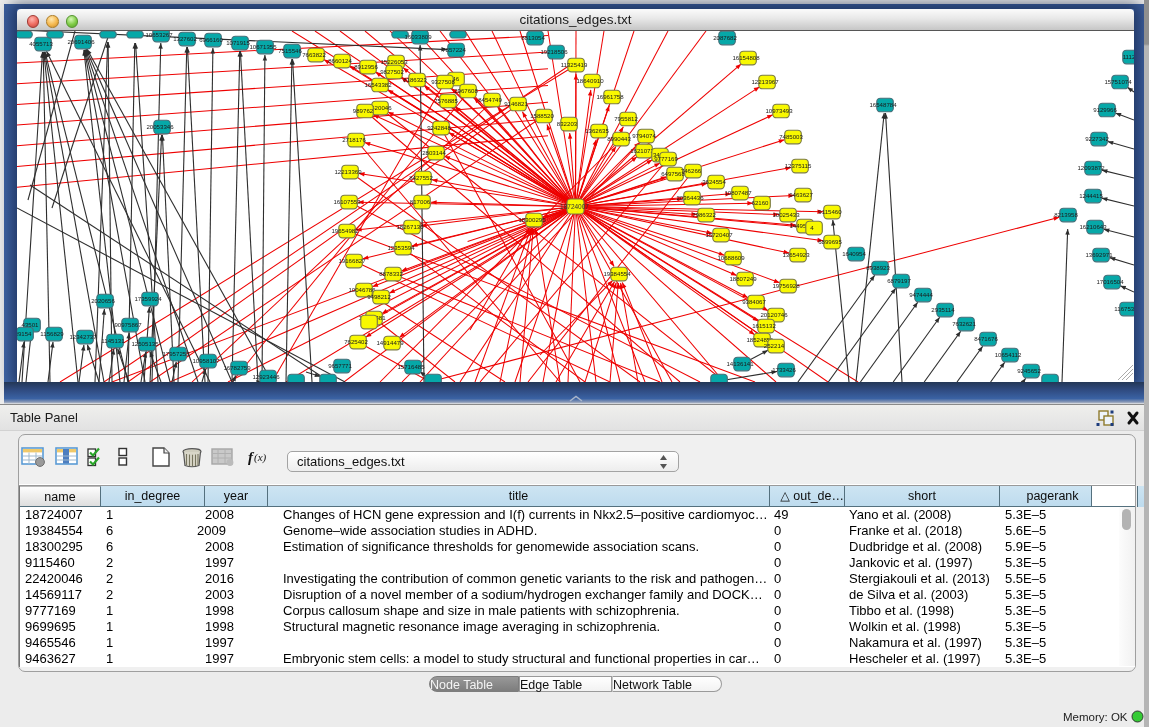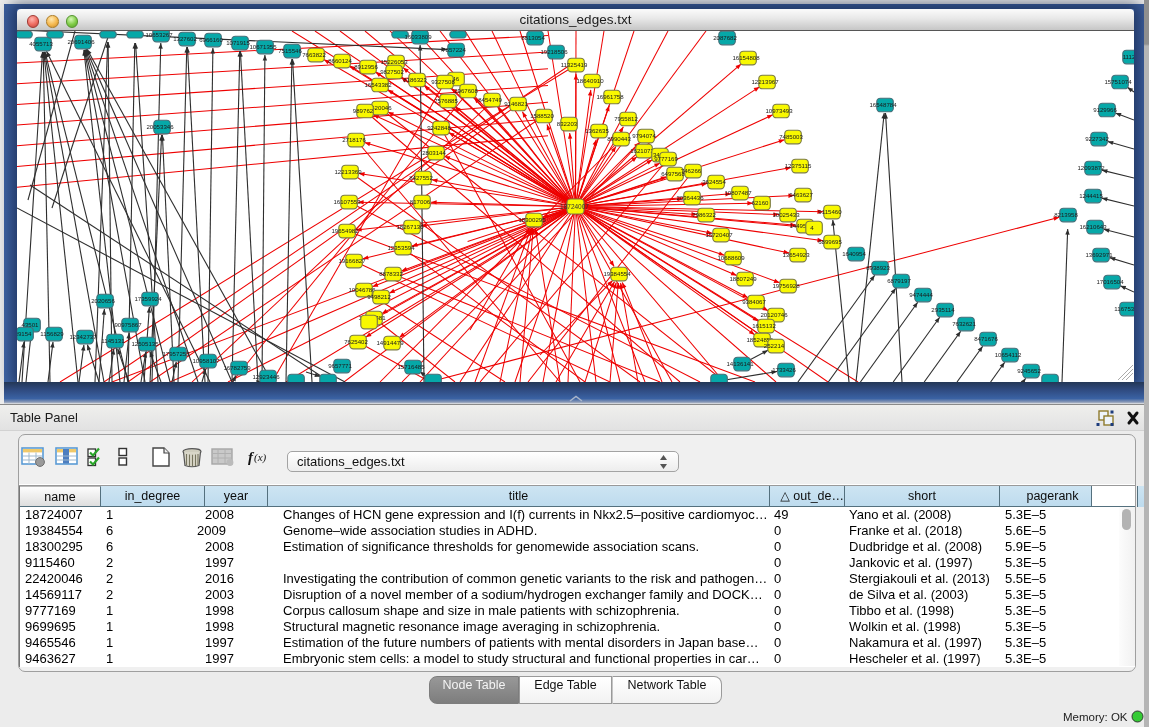--- a/index.html
+++ b/index.html
@@ -13,21 +13,21 @@
 #tablebg{position:absolute;left:19px;top:484px;width:1116px;height:183px;background:#fff}
 .hcell{position:absolute;top:486px;height:21px;background:linear-gradient(#cde4f2,#bddbee);border-right:1px solid #54707e;font-size:12.5px;color:#0c0c0c;text-align:center;line-height:20px}
 .row{position:absolute;left:0;width:1135px;height:16px;font-size:13px;color:#000;line-height:16px}
 .row .t{letter-spacing:0}
 .row span{position:absolute;top:0;white-space:nowrap}
 #hdrline{position:absolute;left:19px;top:506px;width:1116px;height:1px;background:#54707e}
 #tableleft{position:absolute;left:19px;top:486px;width:1px;height:181px;background:#777}
 #hdrtop{position:absolute;left:19px;top:485px;width:1116px;height:1px;background:#999}
 #dropdown{position:absolute;left:287px;top:451px;width:392px;height:21px;border:1px solid #a3a3a3;border-radius:5px;background:linear-gradient(#ffffff,#ededed);font-size:13px;color:#111;line-height:20px;padding-left:9px}
 #tabs{position:absolute;left:429px;top:676px;height:17px;font-size:12.5px}
-.seg{position:absolute;top:0;height:28px;line-height:17px;text-align:center;border:1px solid #9a9a9a;background:linear-gradient(#fff,#f2f2f2);color:#111}
+.seg{position:absolute;top:0;height:16px;line-height:17px;border:1px solid #9a9a9a;background:linear-gradient(#fff,#f2f2f2);color:#111}
 #memory{position:absolute;left:1063px;top:710px;font-size:11.5px;color:#222}
 #rstrip{position:absolute;left:1144px;top:0;width:5px;height:727px;background:linear-gradient(#8f8f8f 0,#8f8f8f 44px,#b5b5b5 46px,#b5b5b5 100%)}
 #scroll{position:absolute;left:1119px;top:507px;width:16px;height:159px;background:linear-gradient(90deg,#fcfcfc,#f1f1f1)}
 #thumb{position:absolute;left:1122px;top:509px;width:9px;height:21px;border-radius:5px;background:#b3b3b3}
 </style></head><body>
 <div id="win"></div>
 <div id="winshadow"></div>
 <div id="titlebar">citations_edges.txt</div>
 <div class="tl" style="left:26.5px;background:radial-gradient(circle at 40% 30%,#ffb3ad,#ee6b60 55%,#b5443c);border:0.5px solid #a03a34"></div>
 <div class="tl" style="left:46px;background:radial-gradient(circle at 40% 30%,#ffe8b0,#f5b84e 55%,#c3882c);border:0.5px solid #ad7d28"></div>
@@ -826,21 +826,20 @@
     <span style="left:205px">1998</span>
     <span class="t" style="left:283px">Structural magnetic resonance image averaging in schizophrenia.</span>
     <span style="left:774px">0</span>
     <span style="left:849px">Wolkin et al. (1998)</span>
     <span style="left:1005px">5.3E–5</span>
   </div>
 <div class="row" style="top:635px">
     <span style="left:25px">9465546</span>
     <span style="left:106px">1</span>
     <span style="left:205px">1997</span>
-    <span class="t" style="left:283px">Estimation of the future numbers of patients with mental disorders in Japan base…</span>
     <span style="left:774px">0</span>
     <span style="left:849px">Nakamura et al. (1997)</span>
     <span style="left:1005px">5.3E–5</span>
   </div>
 <div class="row" style="top:651px">
     <span style="left:25px">9463627</span>
     <span style="left:106px">1</span>
     <span style="left:205px">1997</span>
     <span class="t" style="left:283px">Embryonic stem cells: a model to study structural and functional properties in car…</span>
     <span style="left:774px">0</span>

